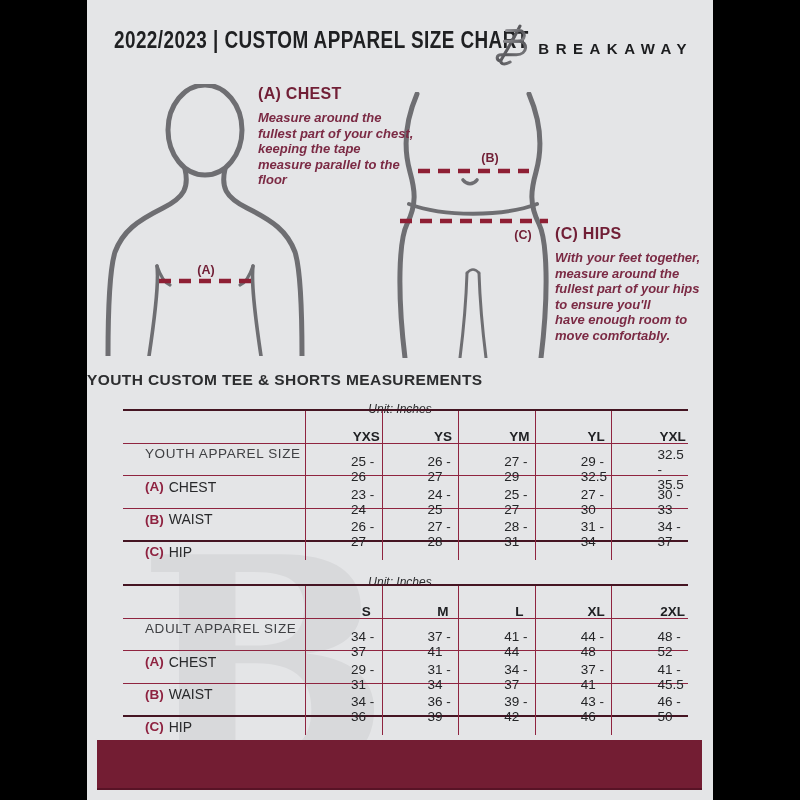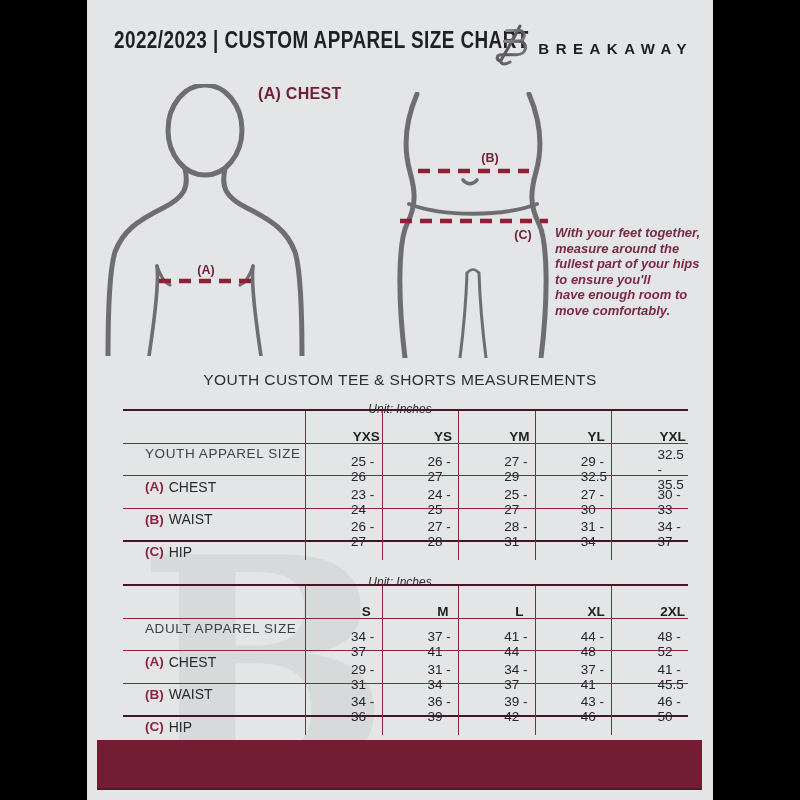--- a/index.html
+++ b/index.html
@@ -21,21 +21,21 @@
   
   .instr{z-index:2;}
   .instr h3{margin:0 0 7px 0;font-size:16px;font-weight:bold;color:#711f36;letter-spacing:0.3px;}
   .instr p{margin:0;font-size:13px;line-height:1.2;font-style:italic;font-weight:600;color:#7b2a44;white-space:pre-line;}
 
   
   svg{display:block;}
   .fig-label{font-family:"Liberation Sans",sans-serif;font-size:12.5px;font-weight:bold;fill:#711f36;}
 
   
-  .sec-title{position:absolute;left:0;width:100%;text-align:center;font-size:15.5px;font-weight:normal;
+  .sec-title{position:absolute;left:0;width:100%;text-align:left;font-size:15.5px;font-weight:bold;
     color:#2c2d2f;letter-spacing:0.4px;z-index:2;}
   .sec-unit{position:absolute;left:0;width:100%;text-align:center;font-size:12px;font-style:italic;
     color:#2c2d2f;z-index:2;margin-top:12px;}
 
   
   .sizes-table{position:absolute;left:36px;width:565px;z-index:2;
     border-top:2.5px solid #451523;border-bottom:2.5px solid #451523;}
   .trow{display:grid;grid-template-columns:182px repeat(5,1fr);height:31.5px;}
   .trow + .trow{border-top:1.4px solid #8f2440;}
   .tcell{display:flex;align-items:center;justify-content:center;font-size:13.5px;color:#242527;padding-left:45px;}
@@ -109,22 +109,24 @@
       </g>
       <path d="M25 79 L136 79" stroke="#8e1f34" stroke-width="4.6" stroke-dasharray="12 8" fill="none"></path>
       <path d="M7 129 L155 129" stroke="#8e1f34" stroke-width="4.6" stroke-dasharray="12 8" fill="none"></path>
       <text class="fig-label" x="97" y="70" text-anchor="middle">(B)</text>
       <text class="fig-label" x="130" y="147" text-anchor="middle">(C)</text>
     </svg>
   </div>
 
   <div class="abs instr" style="left:171px;top:85px;width:158px;">
     <h3>(A) CHEST</h3>
+    <p>Measure around the fullest part of your chest, keeping the tape measure parallel to the floor</p>
   </div>
   <div class="abs instr" style="left:468px;top:225px;width:158px;">
+    <h3>(C) HIPS</h3>
     <p>With your feet together, measure around the fullest part of your hips to ensure you'll
 have enough room to move comfortably.</p>
   </div>
 
   <div class="sec-title" style="top:371px;">YOUTH CUSTOM TEE &amp; SHORTS MEASUREMENTS</div>
   <div class="sec-unit" style="top:390px;">Unit: Inches</div>
   <div class="sizes-table" style="top:409px;">
       <div class="trow">
         <div class="tcell first tablehead">YOUTH APPAREL SIZE</div>
         <div class="tcell colhead">YXS</div>

